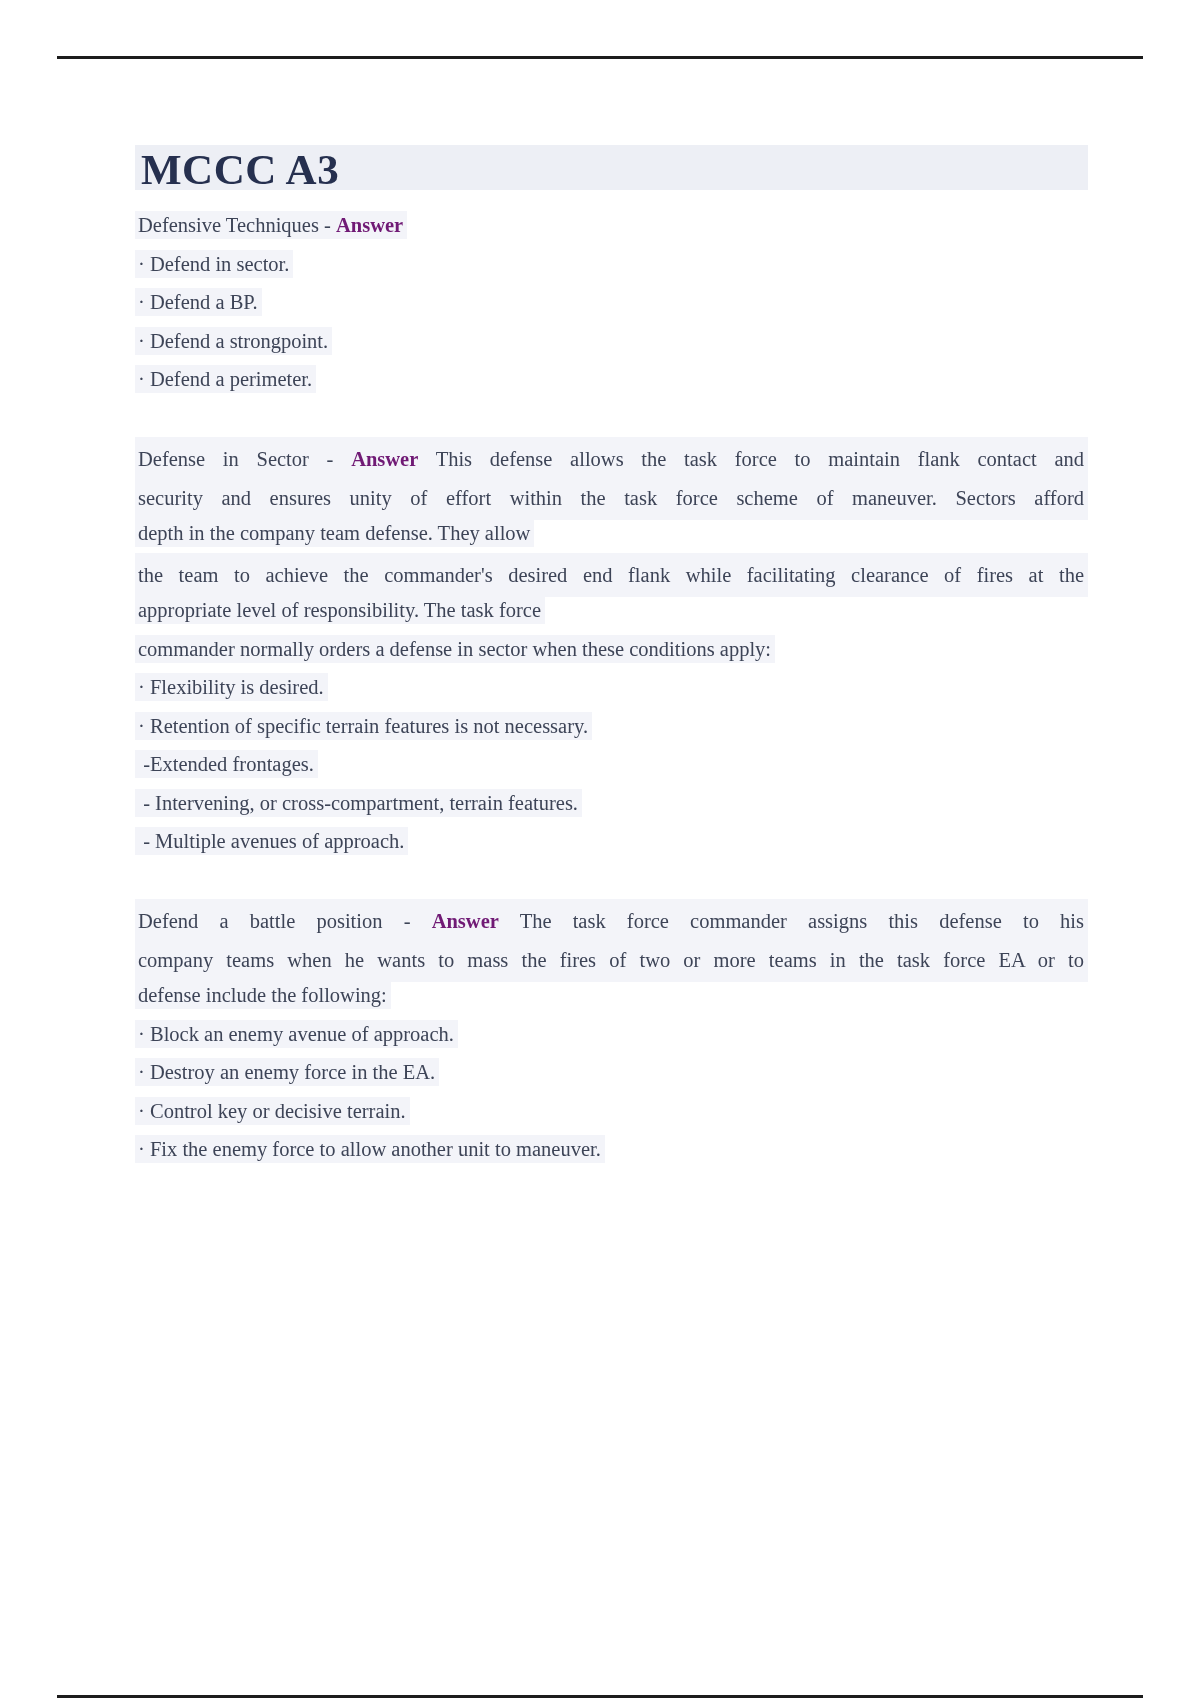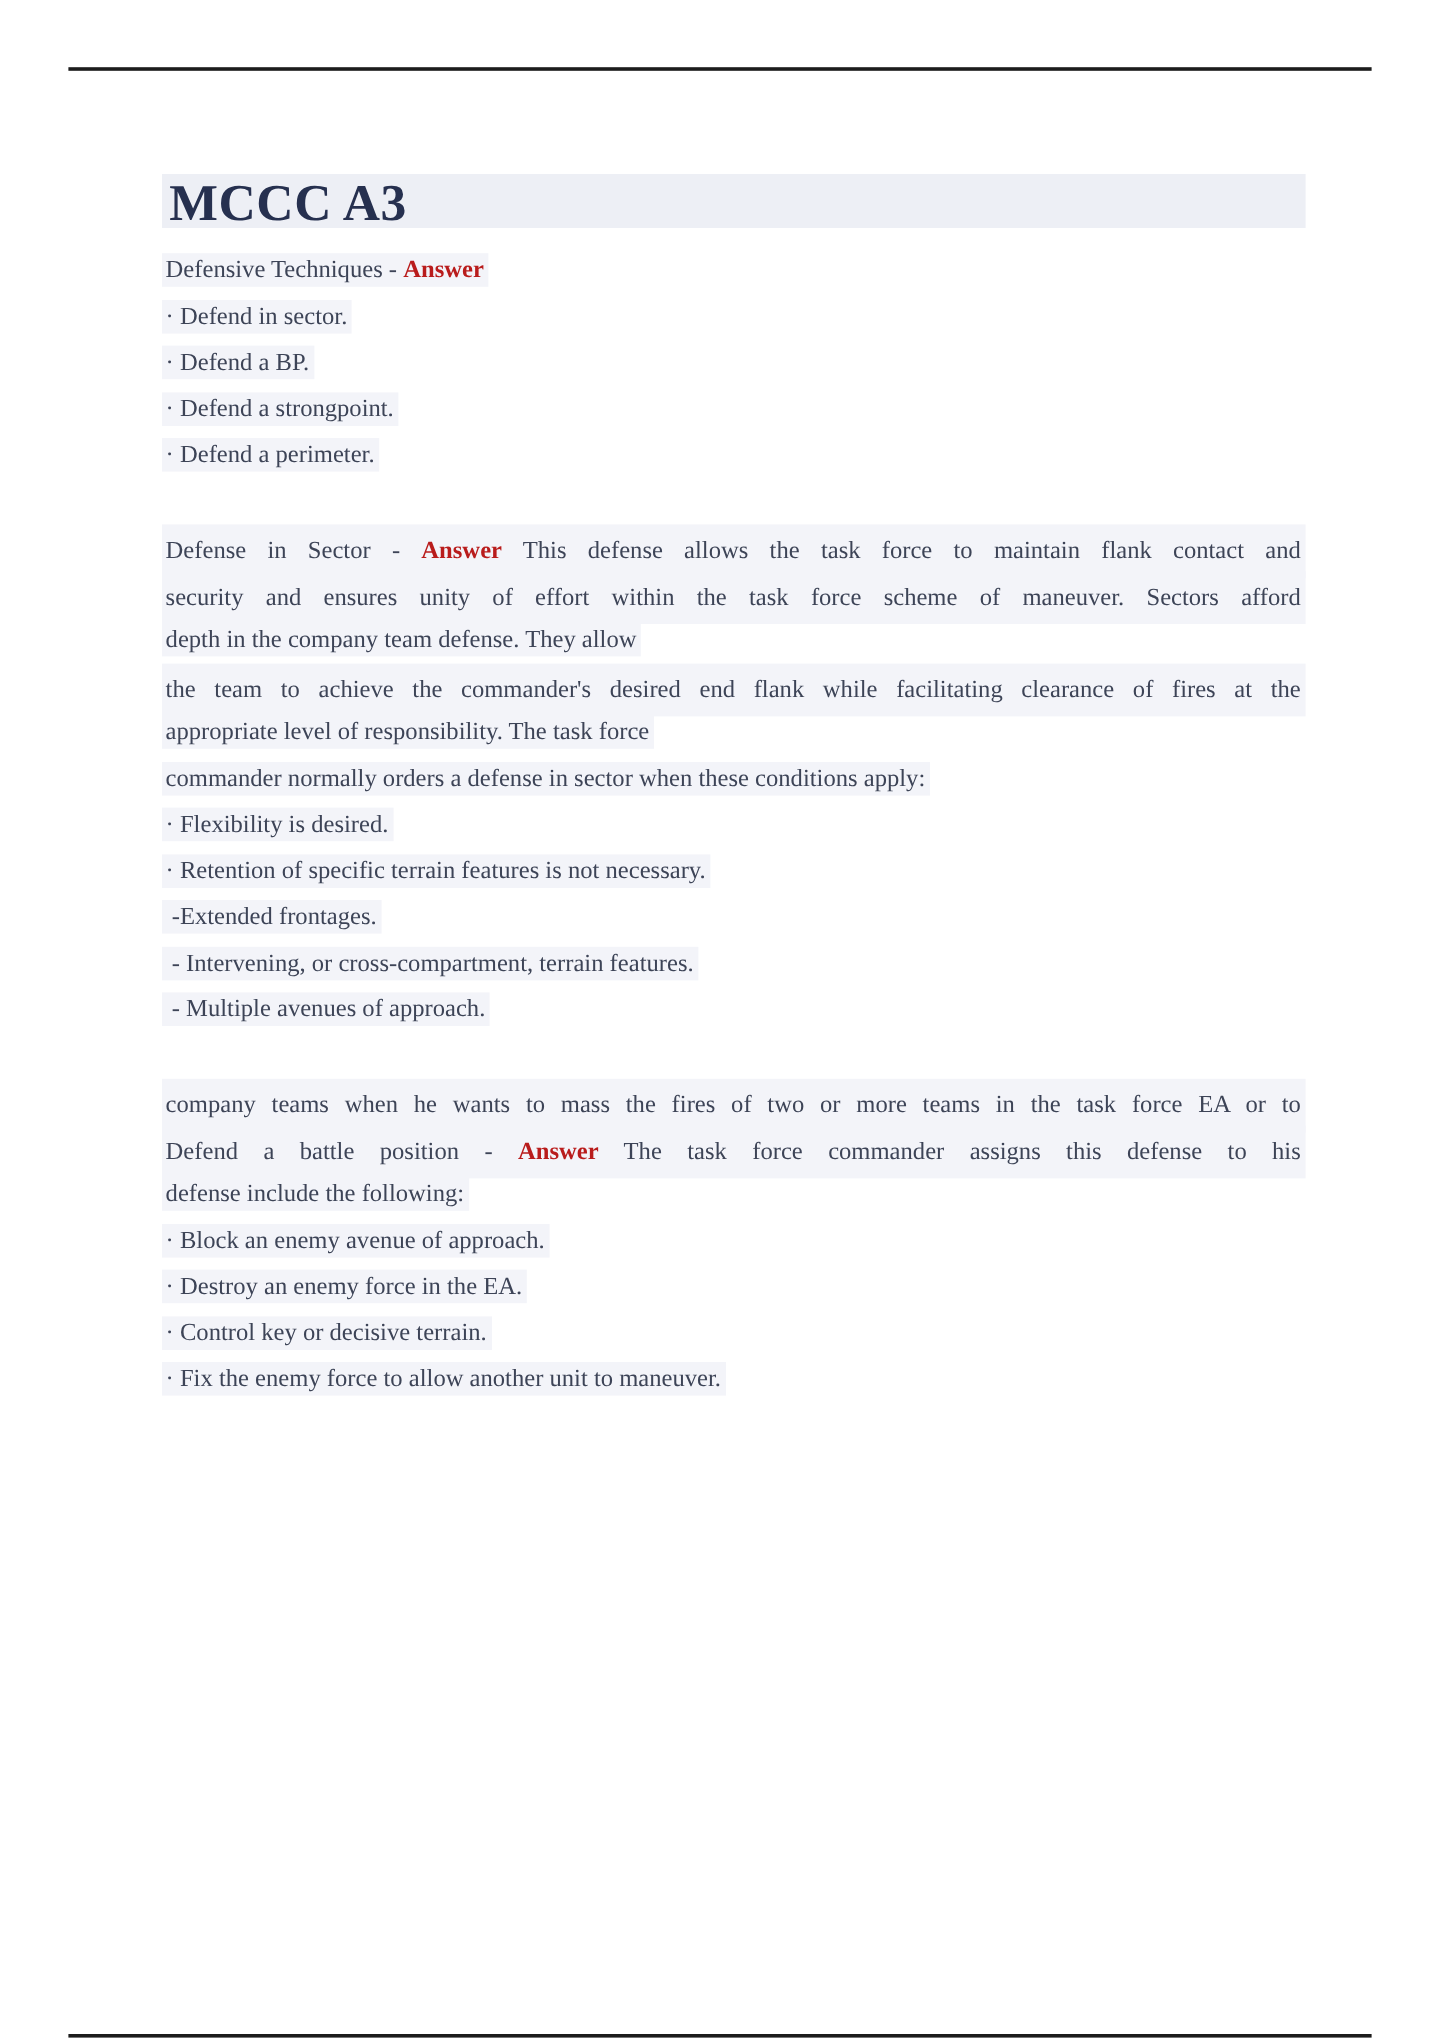--- a/index.html
+++ b/index.html
@@ -59,21 +59,21 @@
     padding: 3px 4px 3px 3px;
   }
   .doc-line.full .hl {
     display: inline-block;
     width: 100%;
     box-sizing: border-box;
     text-align: justify;
     text-align-last: justify;
   }
   .answer {
-    color: #b91c1c;
+    color: #701a75;
     font-weight: bold;
   }
 </style>
 </head>
 <body>
 
 <div class="page">
 
   <div class="rule top"></div>
 
@@ -131,24 +131,24 @@
     <div class="doc-line">
       <span class="hl">&nbsp;- Intervening, or cross-compartment, terrain features.</span>
     </div>
     <div class="doc-line">
       <span class="hl">&nbsp;- Multiple avenues of approach.</span>
     </div>
 
     <div class="doc-line"></div>
 
     <div class="doc-line full">
-      <span class="hl">company teams when he wants to mass the fires of two or more teams in the task force EA or to</span>
+      <span class="hl"><span>Defend a battle position - </span><span class="answer">Answer</span><span> The task force commander assigns this defense to his</span></span>
     </div>
     <div class="doc-line full">
-      <span class="hl"><span>Defend a battle position - </span><span class="answer">Answer</span><span> The task force commander assigns this defense to his</span></span>
+      <span class="hl">company teams when he wants to mass the fires of two or more teams in the task force EA or to</span>
     </div>
     <div class="doc-line">
       <span class="hl">defense include the following:</span>
     </div>
     <div class="doc-line">
       <span class="hl">· Block an enemy avenue of approach.</span>
     </div>
     <div class="doc-line">
       <span class="hl">· Destroy an enemy force in the EA.</span>
     </div>

